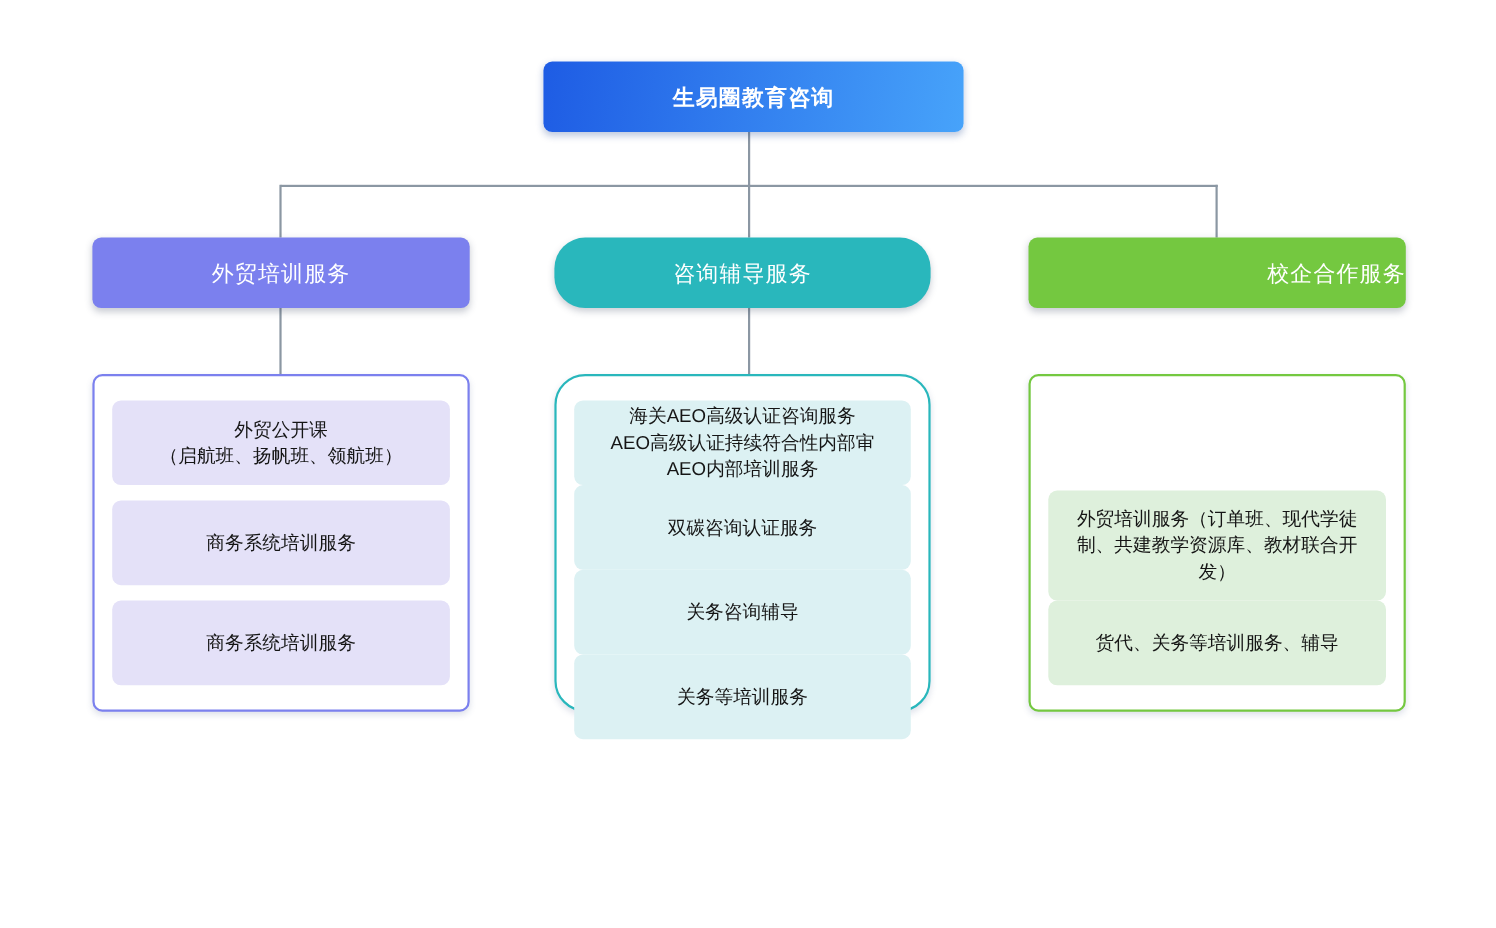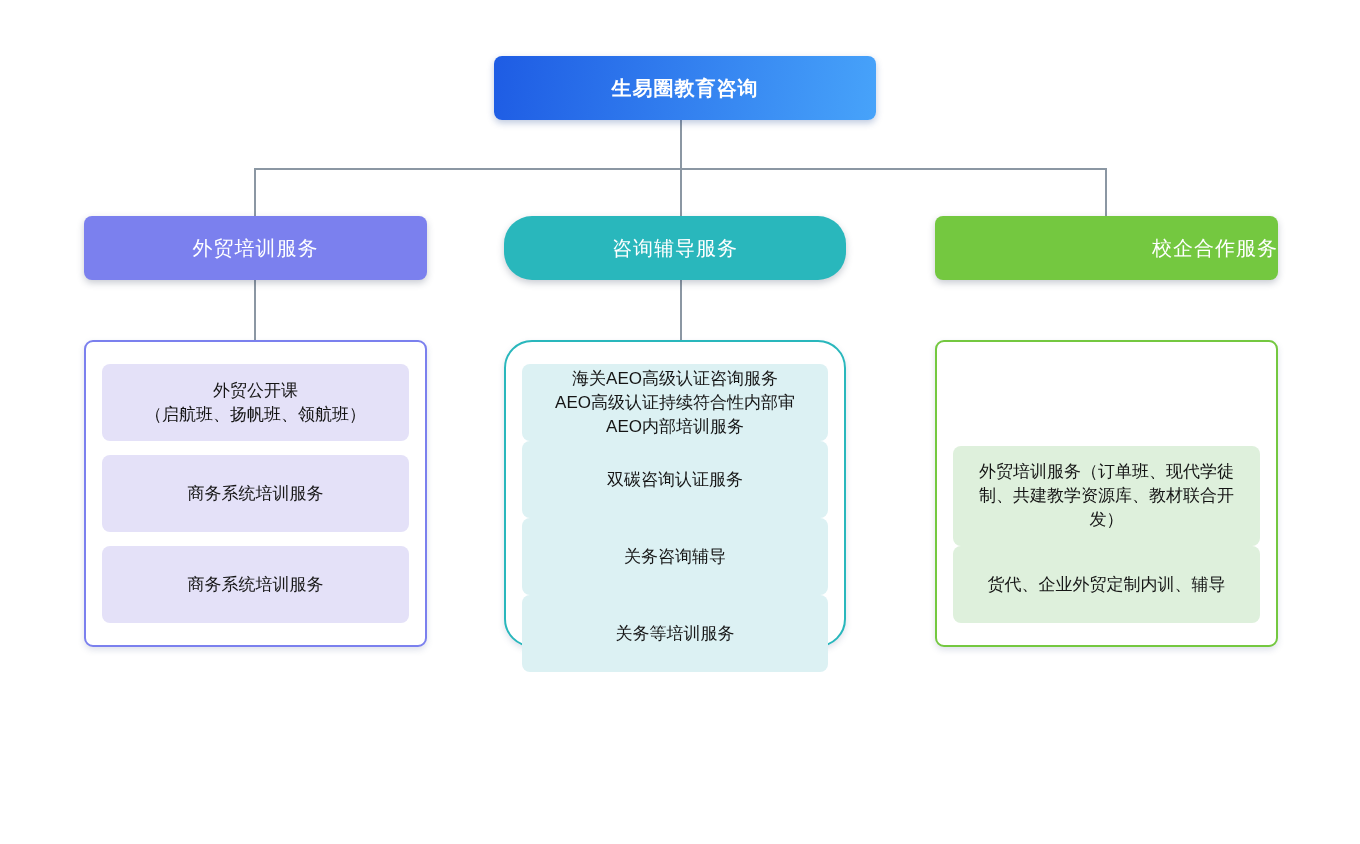--- a/index.html
+++ b/index.html
@@ -93,16 +93,16 @@
     <div class="branch-item">双碳咨询认证服务</div>
     <div class="branch-item">关务咨询辅导</div>
     <div class="branch-item">关务等培训服务</div>
   </div>
 
   <div class="branch-header col2" style="--accent: #74c840; --light: #def0dc;">
     <span>校企合作服务</span>
   </div>
   <div class="branch-panel col2" style="--accent: #74c840; --light: #def0dc;">
     <div class="branch-item">外贸培训服务（订单班、现代学徒制、共建教学资源库、教材联合开发）</div>
-    <div class="branch-item">货代、企业外贸定制内训、辅导</div>
+    <div class="branch-item">货代、关务等培训服务、辅导</div>
   </div>
 
 </div>
 
 </body></html>

